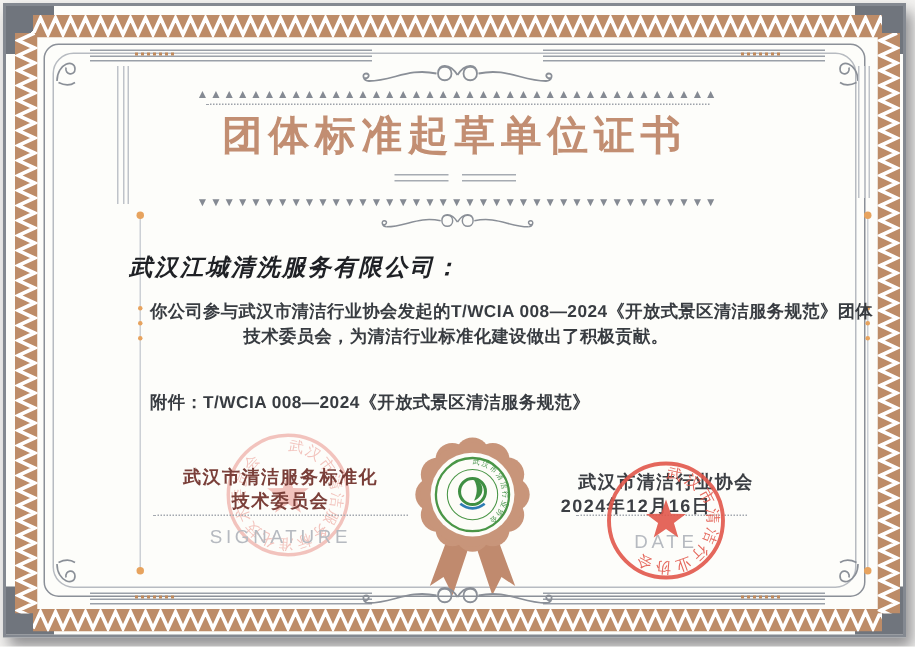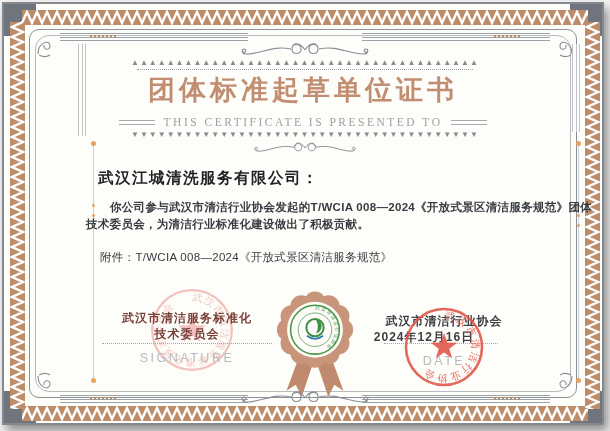--- a/index.html
+++ b/index.html
@@ -33,26 +33,26 @@
   .title{
     position:absolute;left:0;top:68px;width:100%;text-align:center;
     font-family:"Liberation Serif","DejaVu Serif",serif;
     font-size:27px;font-weight:bold;letter-spacing:4px;color:#c28e72;
   }
   .subtitle-row{position:absolute;left:0;top:112px;width:100%;display:flex;align-items:center;justify-content:center;gap:9px;}
   .sub-rule{width:36px;height:5px;border-top:1px solid #a6abb2;border-bottom:1px solid #a6abb2;box-sizing:border-box;}
   .subtitle{font-family:"Liberation Serif","DejaVu Serif",serif;font-size:11.5px;letter-spacing:2.5px;color:#9aa1a8;white-space:nowrap;}
   .recipient{
     position:absolute;left:82px;top:164px;
-    font-family:"Liberation Serif","DejaVu Serif",serif;
-    font-size:15.5px;font-weight:bold;letter-spacing:1.5px;color:#1f2125;margin-left:12px;
-  }
-  .bodyline{position:absolute;left:82px;width:456px;font-size:11.5px;font-weight:bold;color:#383c41;letter-spacing:.3px;white-space:nowrap;}
+    font-family:"Liberation Serif","DejaVu Serif",serif;font-style:italic;
+    font-size:15.5px;font-weight:bold;letter-spacing:1.5px;color:#1f2125;
+  }
+  .bodyline{position:absolute;left:72px;width:456px;font-size:11.5px;font-weight:bold;color:#383c41;letter-spacing:.3px;white-space:nowrap;text-align:center;}
   .indent{padding-left:24px;}
-  .attachment{position:absolute;left:96px;top:246px;font-size:11.5px;font-weight:normal;color:#383c41;letter-spacing:.3px;}
+  .attachment{position:absolute;left:96px;top:257px;font-size:11.5px;font-weight:bold;color:#383c41;letter-spacing:.3px;}
   .blk-org{position:absolute;text-align:center;font-size:12px;font-weight:bold;letter-spacing:1px;}
   .sig-color{color:#7a3f39;}
   .date-color{color:#3c3f44;}
   .blk-label{position:absolute;text-align:center;font-size:12.5px;letter-spacing:2.5px;color:#b6bac0;}
   .blk-dotted{position:absolute;height:0;border-top:1.6px dotted #a3a8af;}
   .seal{position:absolute;}
   .flourish{position:absolute;}
   svg{display:block;}
 </style>
 </head>
@@ -157,21 +157,20 @@
       <use href="#flourish"></use>
     </svg>
 
   <div class="tri-row" style="top:54px">▲▲▲▲▲▲▲▲▲▲▲▲▲▲▲▲▲▲▲▲▲▲▲▲▲▲▲▲▲▲▲▲▲▲▲▲▲▲▲▲▲▲▲▲</div>
   <div class="dotted-rule" style="left:133px;width:336px;top:65px"></div>
 
   <div class="title">团体标准起草单位证书</div>
 
   <div class="subtitle-row">
     <div class="sub-rule"></div>
-    <div class="subtitle">THIS CERTIFICATE IS PRESENTED TO</div>
     <div class="sub-rule"></div>
   </div>
 
   <div class="tri-row" style="top:126px">▼▼▼▼▼▼▼▼▼▼▼▼▼▼▼▼▼▼▼▼▼▼▼▼▼▼▼▼▼▼▼▼▼▼▼▼▼▼▼▼▼▼▼▼</div>
   <svg class="flourish" style="left:246px;top:136px" width="110" height="16" viewBox="0 0 130 20">
       <use href="#flourish"></use>
     </svg>
 
   <div class="recipient">武汉江城清洗服务有限公司：</div>
   <div class="bodyline indent" style="top:196px">你公司参与武汉市清洁行业协会发起的T/WCIA 008—2024《开放式景区清洁服务规范》团体</div>

